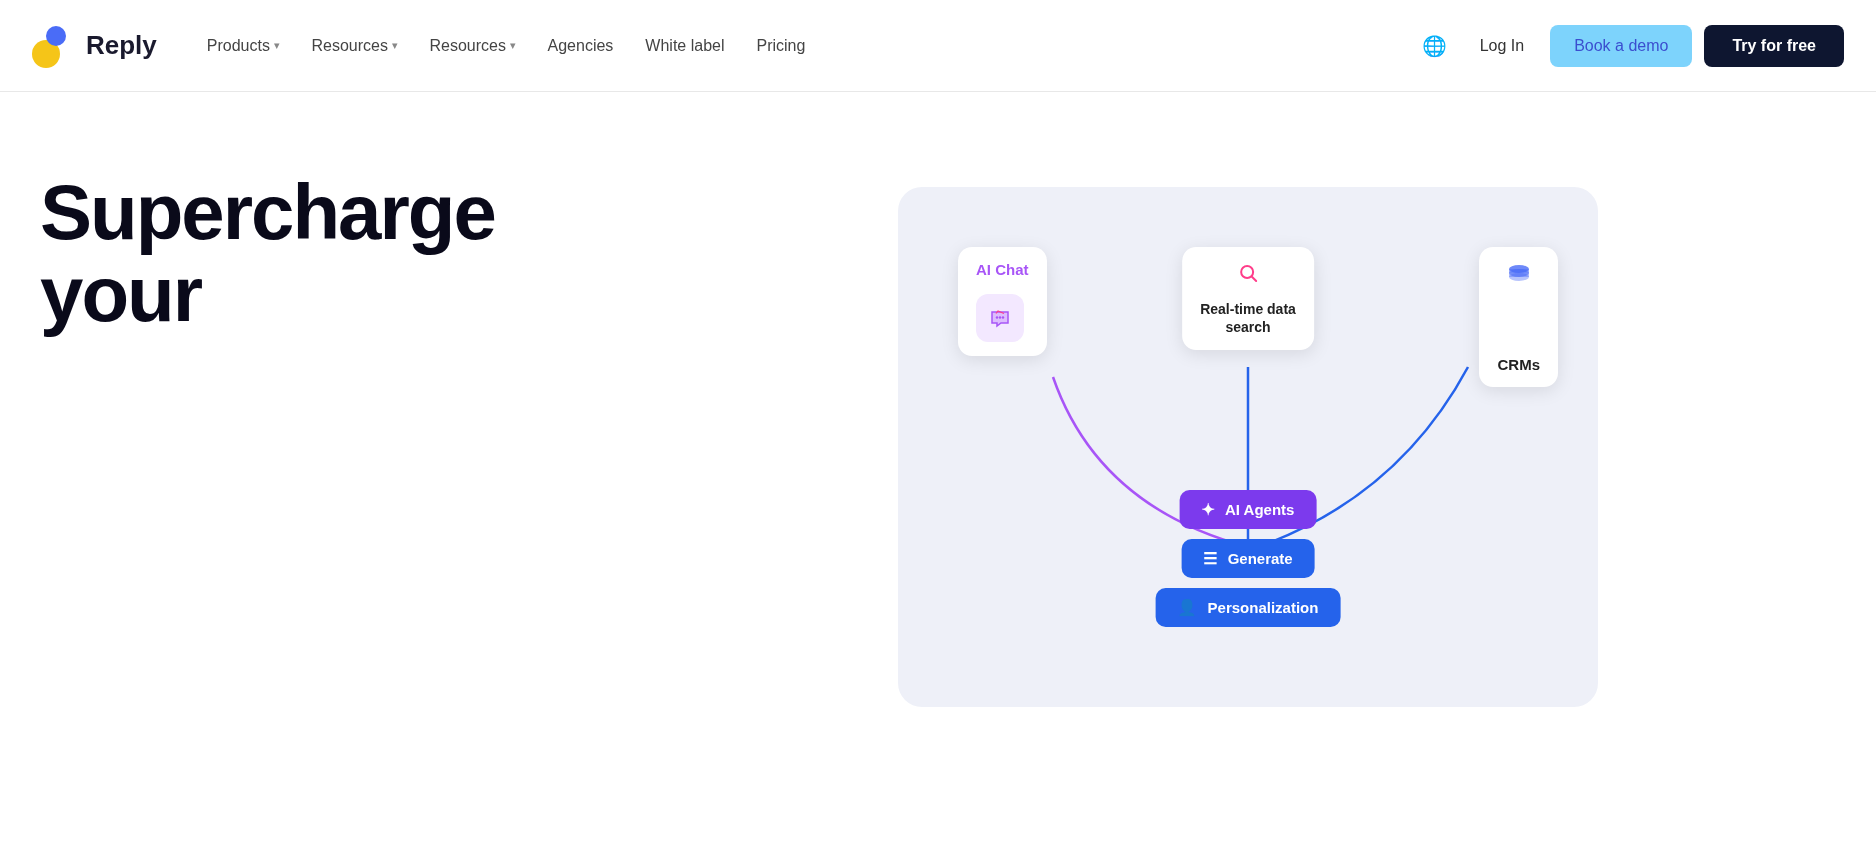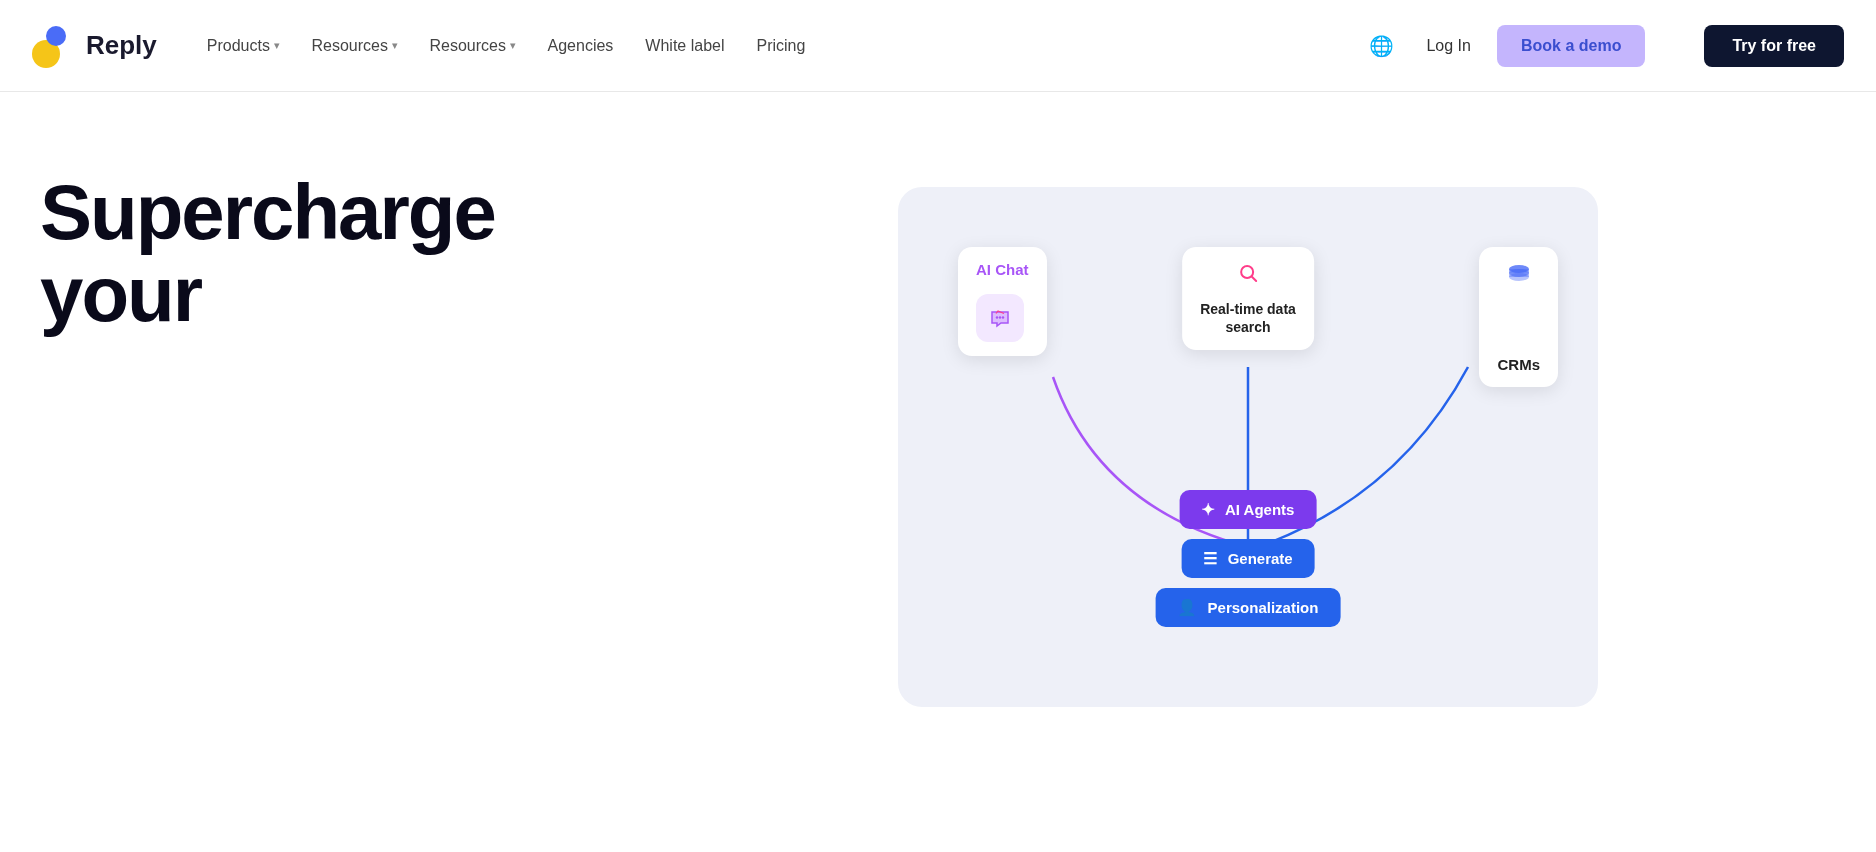--- a/index.html
+++ b/index.html
@@ -19,26 +19,26 @@
     .nav-item {
       display: flex; align-items: center; gap: 4px; padding: 8px 14px;
       font-size: 16px; color: #444; cursor: pointer; border-radius: 6px; white-space: nowrap;
       background: none; border: none; font-family: inherit;
     }
     .nav-item .chevron { font-size: 11px; color: #888; }
     .nav-right { display: flex; align-items: center; gap: 12px; }
     .globe-btn { background: none; border: none; cursor: pointer; font-size: 20px; color: #555; padding: 6px; border-radius: 6px; }
     .login-btn { background: none; border: none; font-size: 16px; color: #333; cursor: pointer; padding: 8px 14px; border-radius: 6px; font-family: inherit; }
     .book-demo-btn {
-      background: #c4b5fd; border: none; color: #3b4ecf; font-size: 16px; font-weight: 700;
+      background: #7dd3fc; border: none; color: #3b4ecf; font-size: 16px; font-weight: 400;
       padding: 12px 24px; border-radius: 8px; cursor: pointer; font-family: inherit;
     }
     .try-free-btn {
       background: #0e1630; border: none; color: #fff; font-size: 16px; font-weight: 600;
-      padding: 12px 28px; border-radius: 8px; cursor: pointer; font-family: inherit; margin-left: 47px;
+      padding: 12px 28px; border-radius: 8px; cursor: pointer; font-family: inherit;
     }
 
     
     .hero { display: flex; align-items: flex-start; padding: 60px 40px 40px 40px; min-height: 772px; background: #fff; gap: 40px; }
     .hero-left { flex: 0 0 580px; padding-top: 20px; }
     .hero-heading { font-size: 78px; font-weight: 900; color: #0a0a1a; line-height: 1.05; letter-spacing: -2px; }
     .hero-ai-badge {
       display: inline-block; background: #FF3D8A; color: #fff;
       font-size: 78px; font-weight: 900; padding: 4px 28px 10px 28px;
       border-radius: 16px; margin-top: 8px; letter-spacing: -2px;

